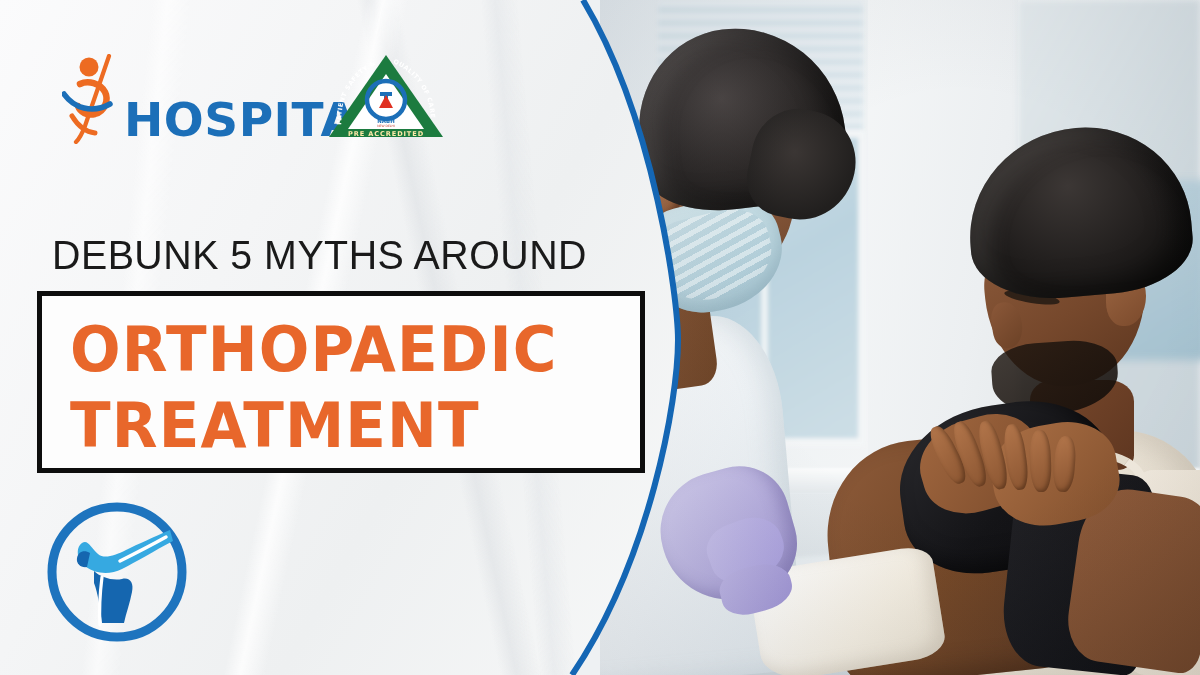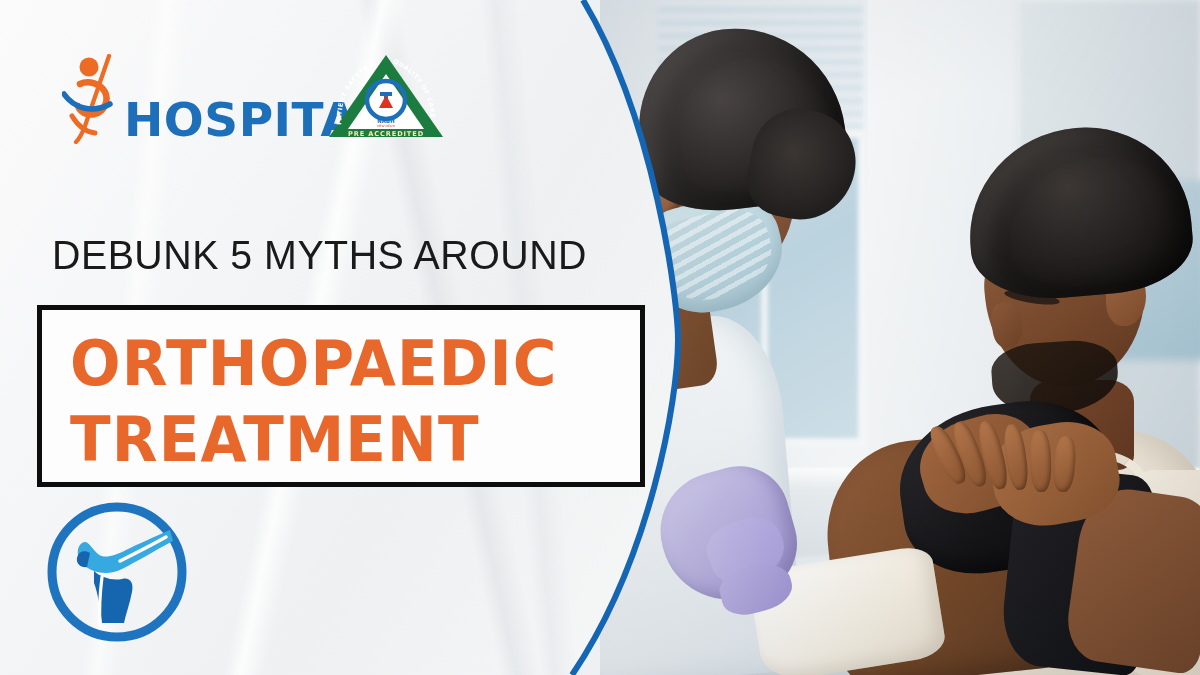--- a/index.html
+++ b/index.html
@@ -168,21 +168,21 @@
   .logo-l2{font-size:47px;color:#1C6FB8;position:absolute;left:0;top:44px;}
   .nabh{position:absolute;left:326px;top:52px;width:120px;height:88px;}
 
   
   .kicker{
     position:absolute;left:52px;top:232px;
     font-size:41px;letter-spacing:.5px;color:#1a1a1a;font-weight:400;
     font-family:"Liberation Sans","DejaVu Sans",sans-serif;
     white-space:nowrap;transform:scaleX(.96);transform-origin:left center;}
   .titlebox{
-    position:absolute;left:37px;top:305px;width:608px;height:182px;
+    position:absolute;left:37px;top:291px;width:608px;height:182px;
     background:#fdfdfd;border:5px solid #0d0d0d;box-sizing:border-box;}
   .titlebox .t{
     position:absolute;left:28px;top:16px;width:560px;
     color:#E8672B;font-weight:700;font-size:62px;line-height:76px;
     letter-spacing:1.2px;
     font-family:"DejaVu Sans","Liberation Sans",sans-serif;
     transform:scaleX(.96);transform-origin:left top;}
 
   
   .kneebadge{position:absolute;left:42px;top:497px;width:150px;height:150px;}

